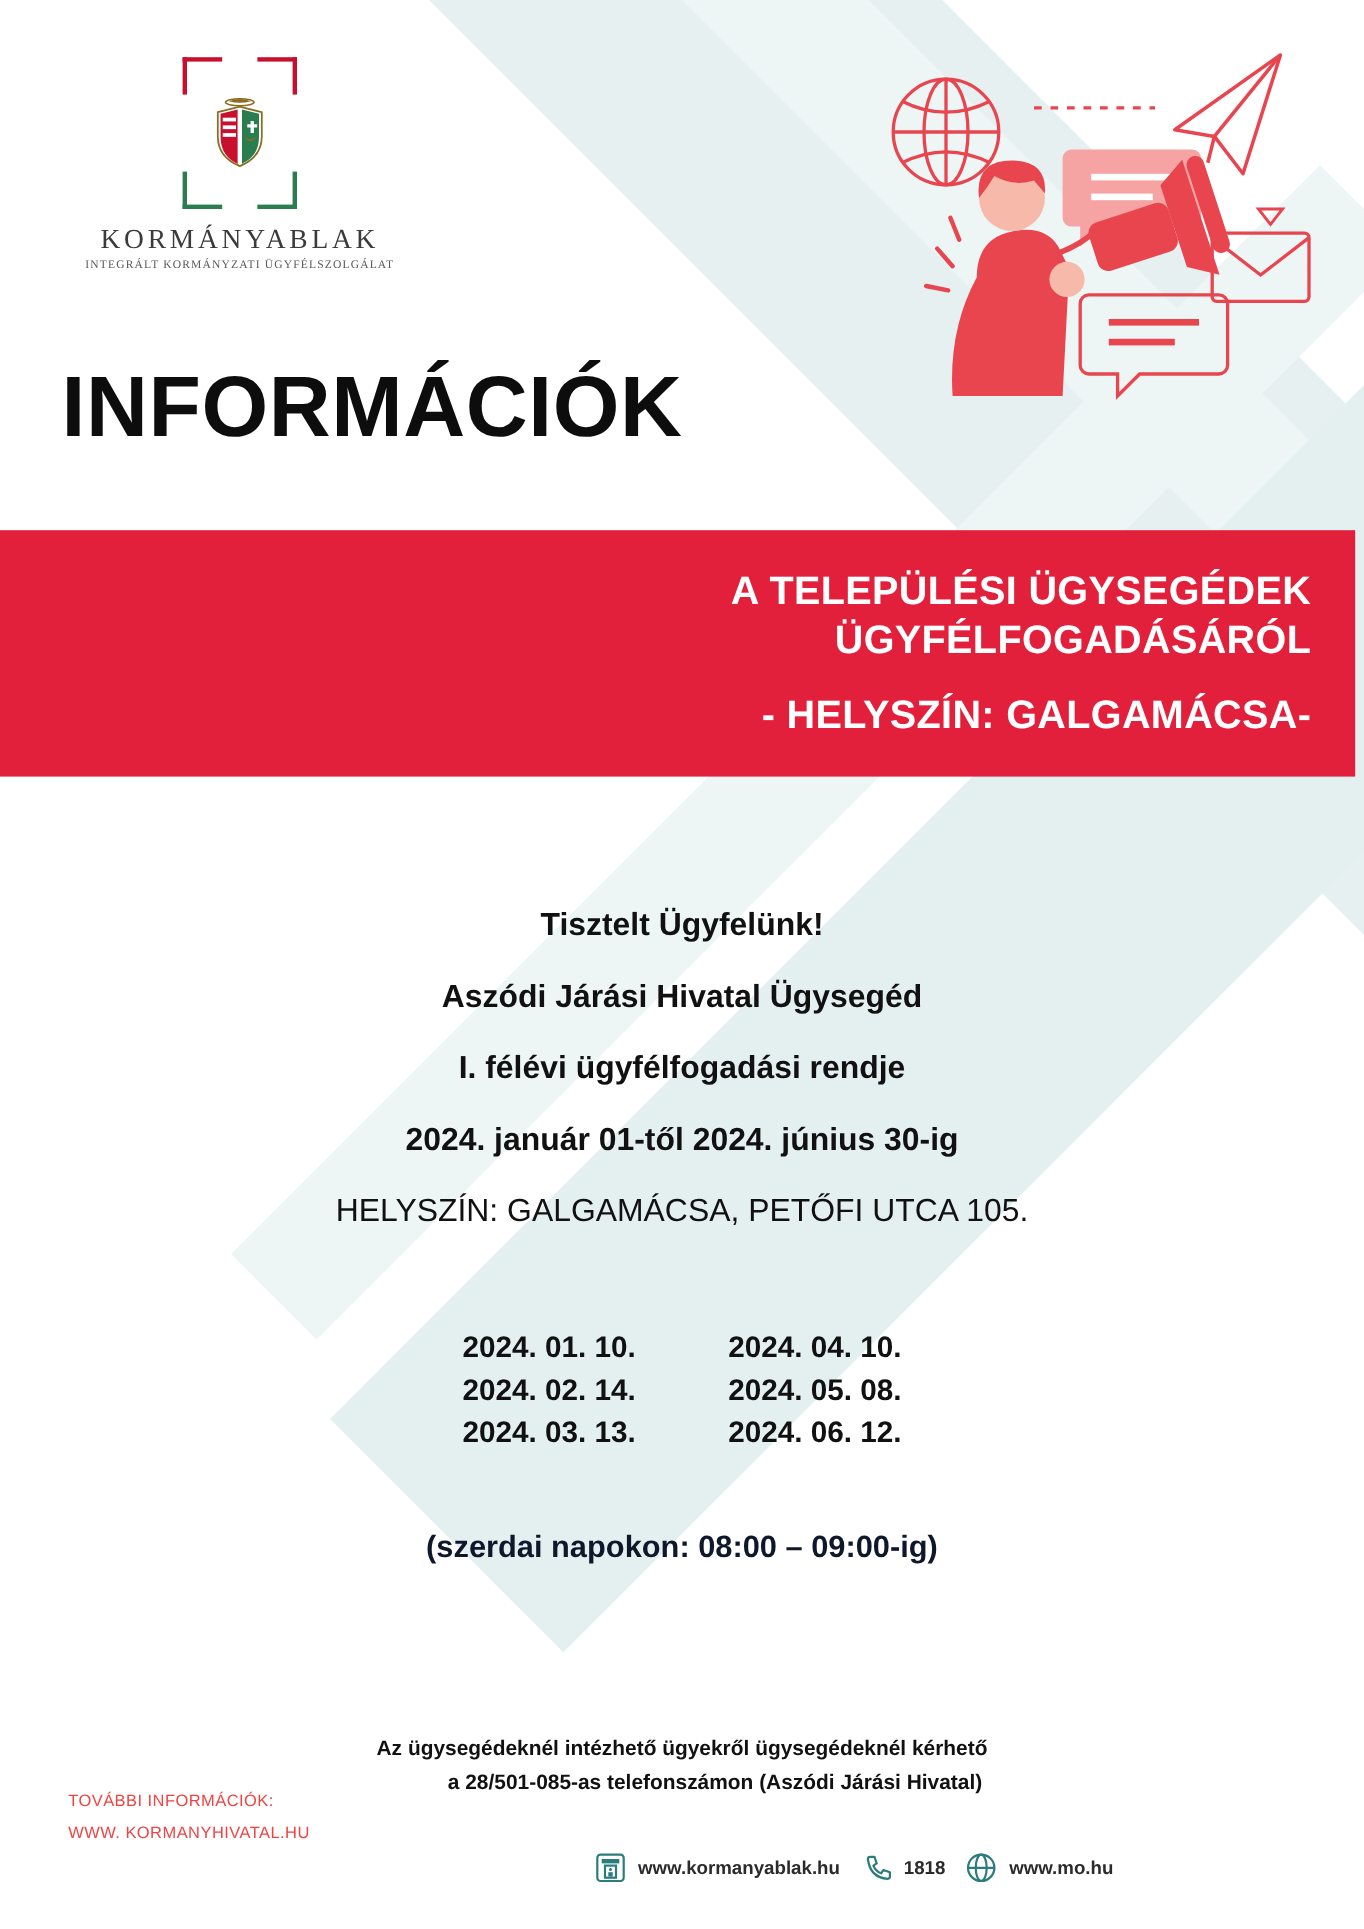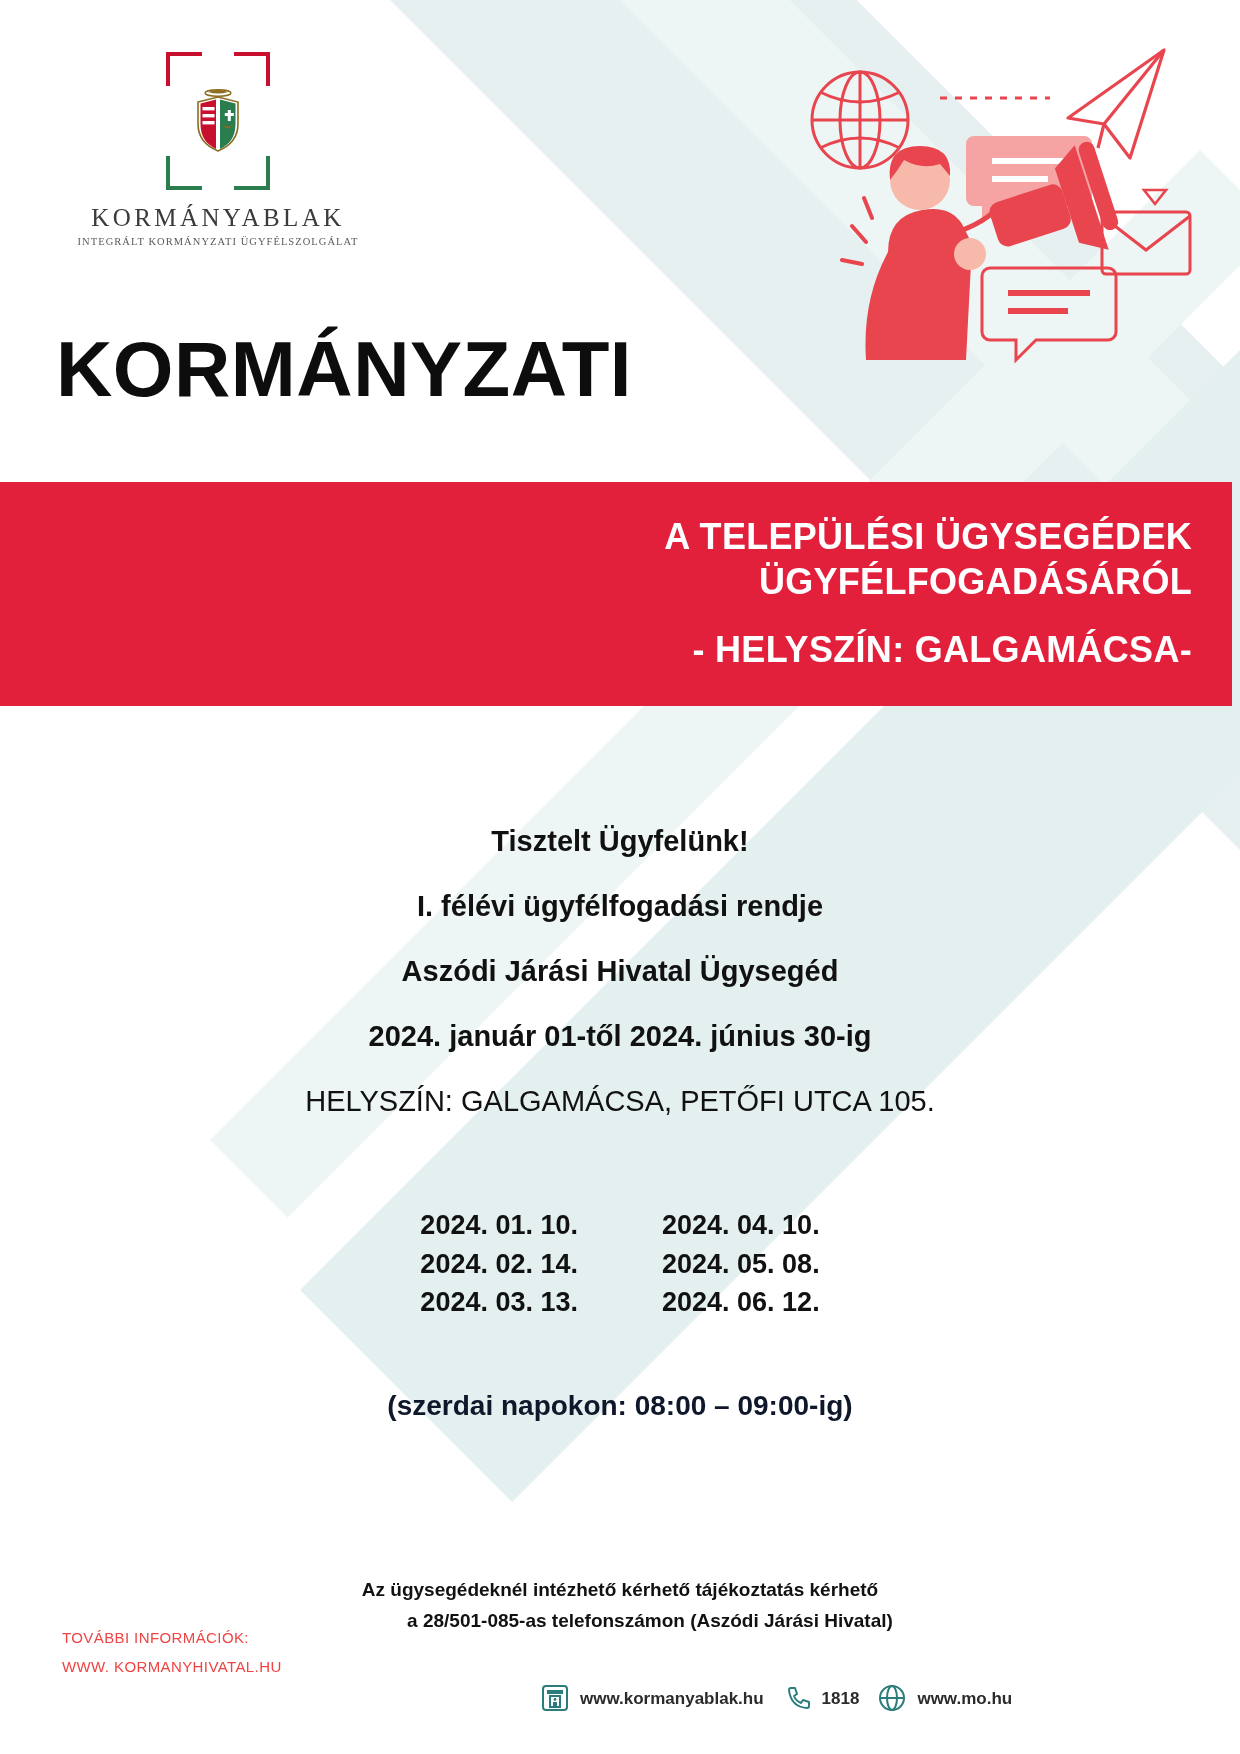--- a/index.html
+++ b/index.html
@@ -338,53 +338,53 @@
       <g transform="rotate(-18 250 160)">
         <rect x="196" y="148" width="76" height="46" rx="10" fill="#e8454f"></rect>
         <path d="M272 134 l26 -16 l0 110 l-26 -16 z" fill="#e8454f"></path>
         <rect x="300" y="118" width="16" height="92" rx="8" fill="#e8454f"></rect>
       </g>
       <circle cx="178" cy="214" r="16" fill="#f7b9aa"></circle>
       <path d="M74 202 l-14 -16 M70 224 l-20 -4 M80 178 l-8 -20" stroke="#e8454f" stroke-width="4" stroke-linecap="round" fill="none"></path>
     </g>
   </svg>
 
-  <div class="main-title">KORMÁNYZATI</div>
+  <div class="main-title">INFORMÁCIÓK</div>
 
   <div class="red-banner">
     <div class="line">A TELEPÜLÉSI ÜGYSEGÉDEK</div>
     <div class="line">ÜGYFÉLFOGADÁSÁRÓL</div>
     <div class="line loc">-  HELYSZÍN: GALGAMÁCSA-</div>
   </div>
 
   <div class="body-block">
     <div class="b-line">Tisztelt Ügyfelünk!</div>
+    <div class="b-line">Aszódi Járási Hivatal Ügysegéd</div>
     <div class="b-line">I. félévi ügyfélfogadási rendje</div>
-    <div class="b-line">Aszódi Járási Hivatal Ügysegéd</div>
     <div class="b-line">2024. január 01-től 2024. június 30-ig</div>
     <div class="b-line place">HELYSZÍN:  GALGAMÁCSA, PETŐFI UTCA 105.</div>
   </div>
 
   <div class="dates">
     <div class="col">
       <div>2024. 01. 10.</div>
       <div>2024. 02. 14.</div>
       <div>2024. 03. 13.</div>
     </div>
     <div class="col">
       <div>2024. 04. 10.</div>
       <div>2024. 05. 08.</div>
       <div>2024. 06. 12.</div>
     </div>
   </div>
 
   <div class="hours">(szerdai napokon:  08:00 – 09:00-ig)</div>
 
   <div class="footer-note">
-    <div class="l1">Az ügysegédeknél intézhető kérhető tájékoztatás kérhető</div>
+    <div class="l1">Az ügysegédeknél intézhető ügyekről ügysegédeknél kérhető</div>
     <div class="l2">a 28/501-085-as telefonszámon (Aszódi Járási Hivatal)</div>
   </div>
 
   <div class="further">
     <div>TOVÁBBI INFORMÁCIÓK:</div>
     <div>WWW. KORMANYHIVATAL.HU</div>
   </div>
 
   <div class="footer-bar">
     <div class="fb-item">

